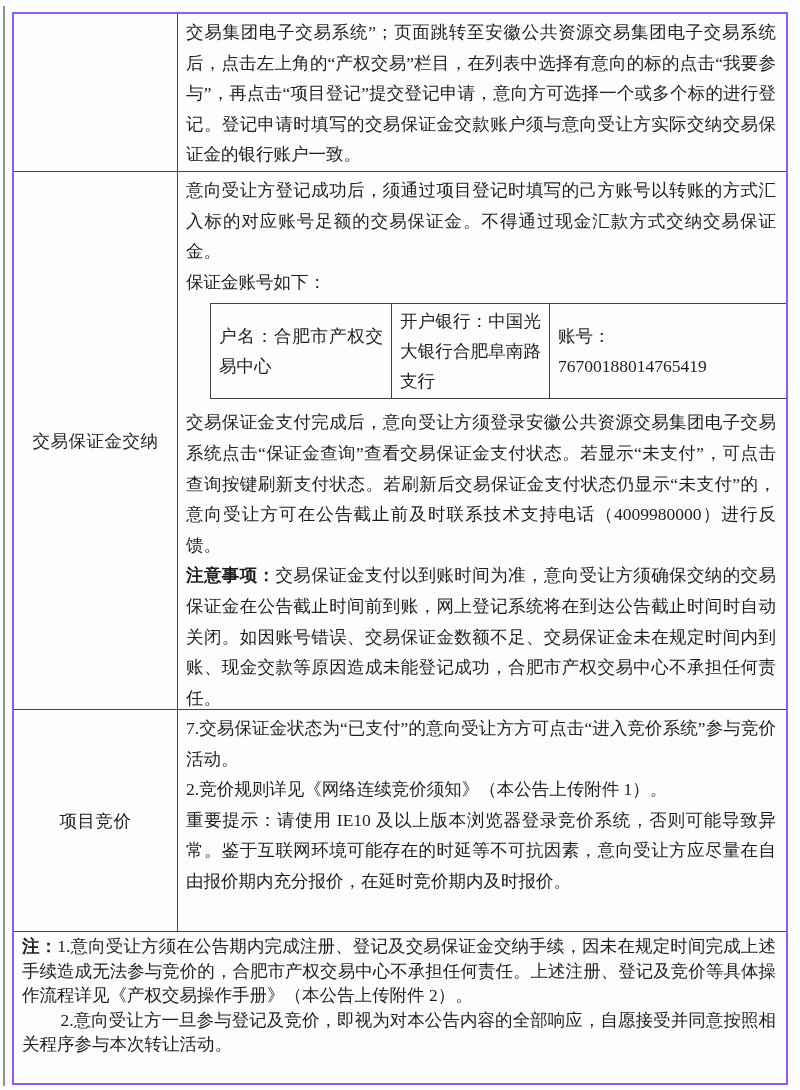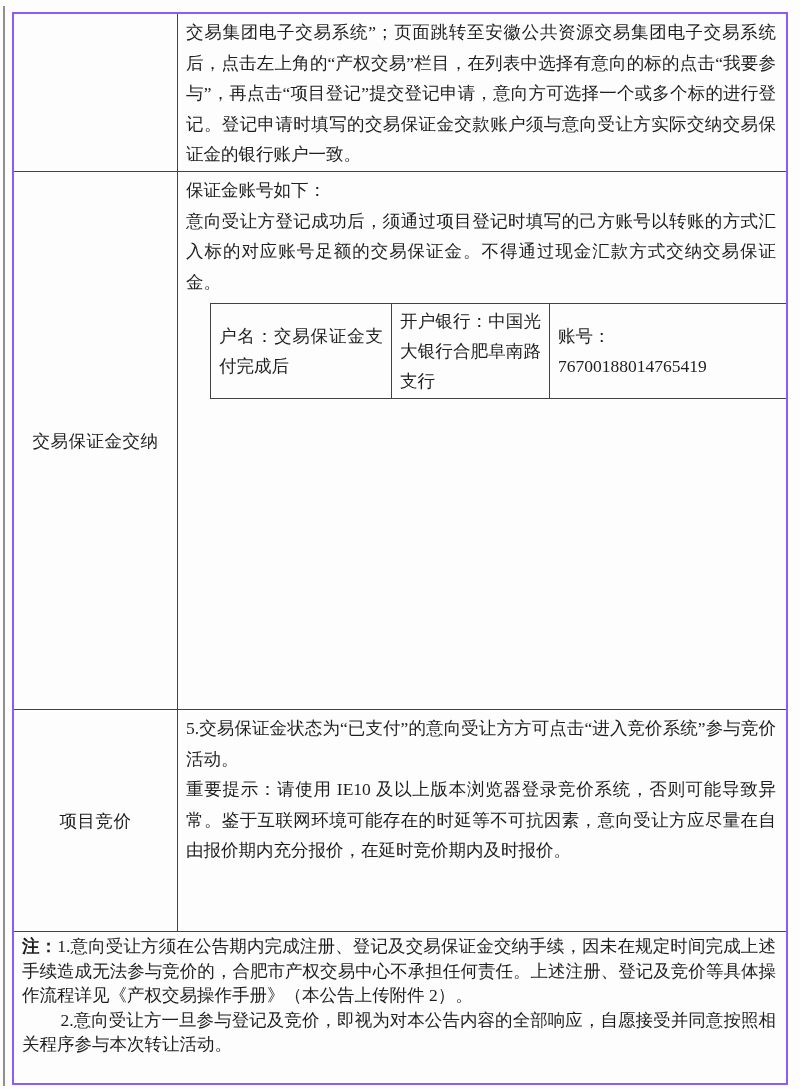--- a/index.html
+++ b/index.html
@@ -78,47 +78,50 @@
     <div class="row r1">
       <div class="cell-left"></div>
       <div class="cell-right">
         <p>交易集团电子交易系统”；页面跳转至安徽公共资源交易集团电子交易系统后，点击左上角的“产权交易”栏目，在列表中选择有意向的标的点击“我要参与”，再点击“项目登记”提交登记申请，意向方可选择一个或多个标的进行登记。登记申请时填写的交易保证金交款账户须与意向受让方实际交纳交易保证金的银行账户一致。</p>
       </div>
     </div>
 
     <div class="row r2">
       <div class="cell-left">交易保证金交纳</div>
       <div class="cell-right">
+        <p>意向受让方登记成功后，须通过项目登记时填写的己方账号以转账的方式汇入标的对应账号足额的交易保证金。不得通过现金汇款方式交纳交易保证金。</p>
         <p>保证金账号如下：</p>
-        <p>意向受让方登记成功后，须通过项目登记时填写的己方账号以转账的方式汇入标的对应账号足额的交易保证金。不得通过现金汇款方式交纳交易保证金。</p>
 
         <table class="acct">
           <tbody>
               <tr>
             <td class="c1">
-              <span>户名：交易保证金支付完成后</span>
+              <span>户名：合肥市产权交易中心</span>
             </td>
             <td class="c2">
               <span>开户银行：中国光大银行合肥阜南路支行</span>
             </td>
             <td class="c3">
               <div>账号：</div>
               <div>76700188014765419</div>
             </td>
           </tr>
         </tbody>
           </table>
 
+        <p>交易保证金支付完成后，意向受让方须登录安徽公共资源交易集团电子交易系统点击“保证金查询”查看交易保证金支付状态。若显示“未支付”，可点击查询按键刷新支付状态。若刷新后交易保证金支付状态仍显示“未支付”的，意向受让方可在公告截止前及时联系技术支持电话（4009980000）进行反馈。</p>
+        <p><span class="b">注意事项：</span><span>交易保证金支付以到账时间为准，意向受让方须确保交纳的交易保证金在公告截止时间前到账，网上登记系统将在到达公告截止时间时自动关闭。如因账号错误、交易保证金数额不足、交易保证金未在规定时间内到账、现金交款等原因造成未能登记成功，合肥市产权交易中心不承担任何责任。</span></p>
       </div>
     </div>
 
     <div class="row r3">
       <div class="cell-left">项目竞价</div>
       <div class="cell-right">
-        <p>5.交易保证金状态为“已支付”的意向受让方方可点击“进入竞价系统”参与竞价活动。</p>
+        <p>7.交易保证金状态为“已支付”的意向受让方方可点击“进入竞价系统”参与竞价活动。</p>
+        <p>2.竞价规则详见《网络连续竞价须知》（本公告上传附件 1）。</p>
         <p>重要提示：请使用 IE10 及以上版本浏览器登录竞价系统，否则可能导致异常。鉴于互联网环境可能存在的时延等不可抗因素，意向受让方应尽量在自由报价期内充分报价，在延时竞价期内及时报价。</p>
       </div>
     </div>
 
     <div class="notes">
       <p><span class="b">注：</span><span>1.意向受让方须在公告期内完成注册、登记及交易保证金交纳手续，因未在规定时间完成上述手续造成无法参与竞价的，合肥市产权交易中心不承担任何责任。上述注册、登记及竞价等具体操作流程详见《产权交易操作手册》（本公告上传附件 2）。</span></p>
       <p class="indent2">2.意向受让方一旦参与登记及竞价，即视为对本公告内容的全部响应，自愿接受并同意按照相关程序参与本次转让活动。</p>
     </div>
 
   </div>

